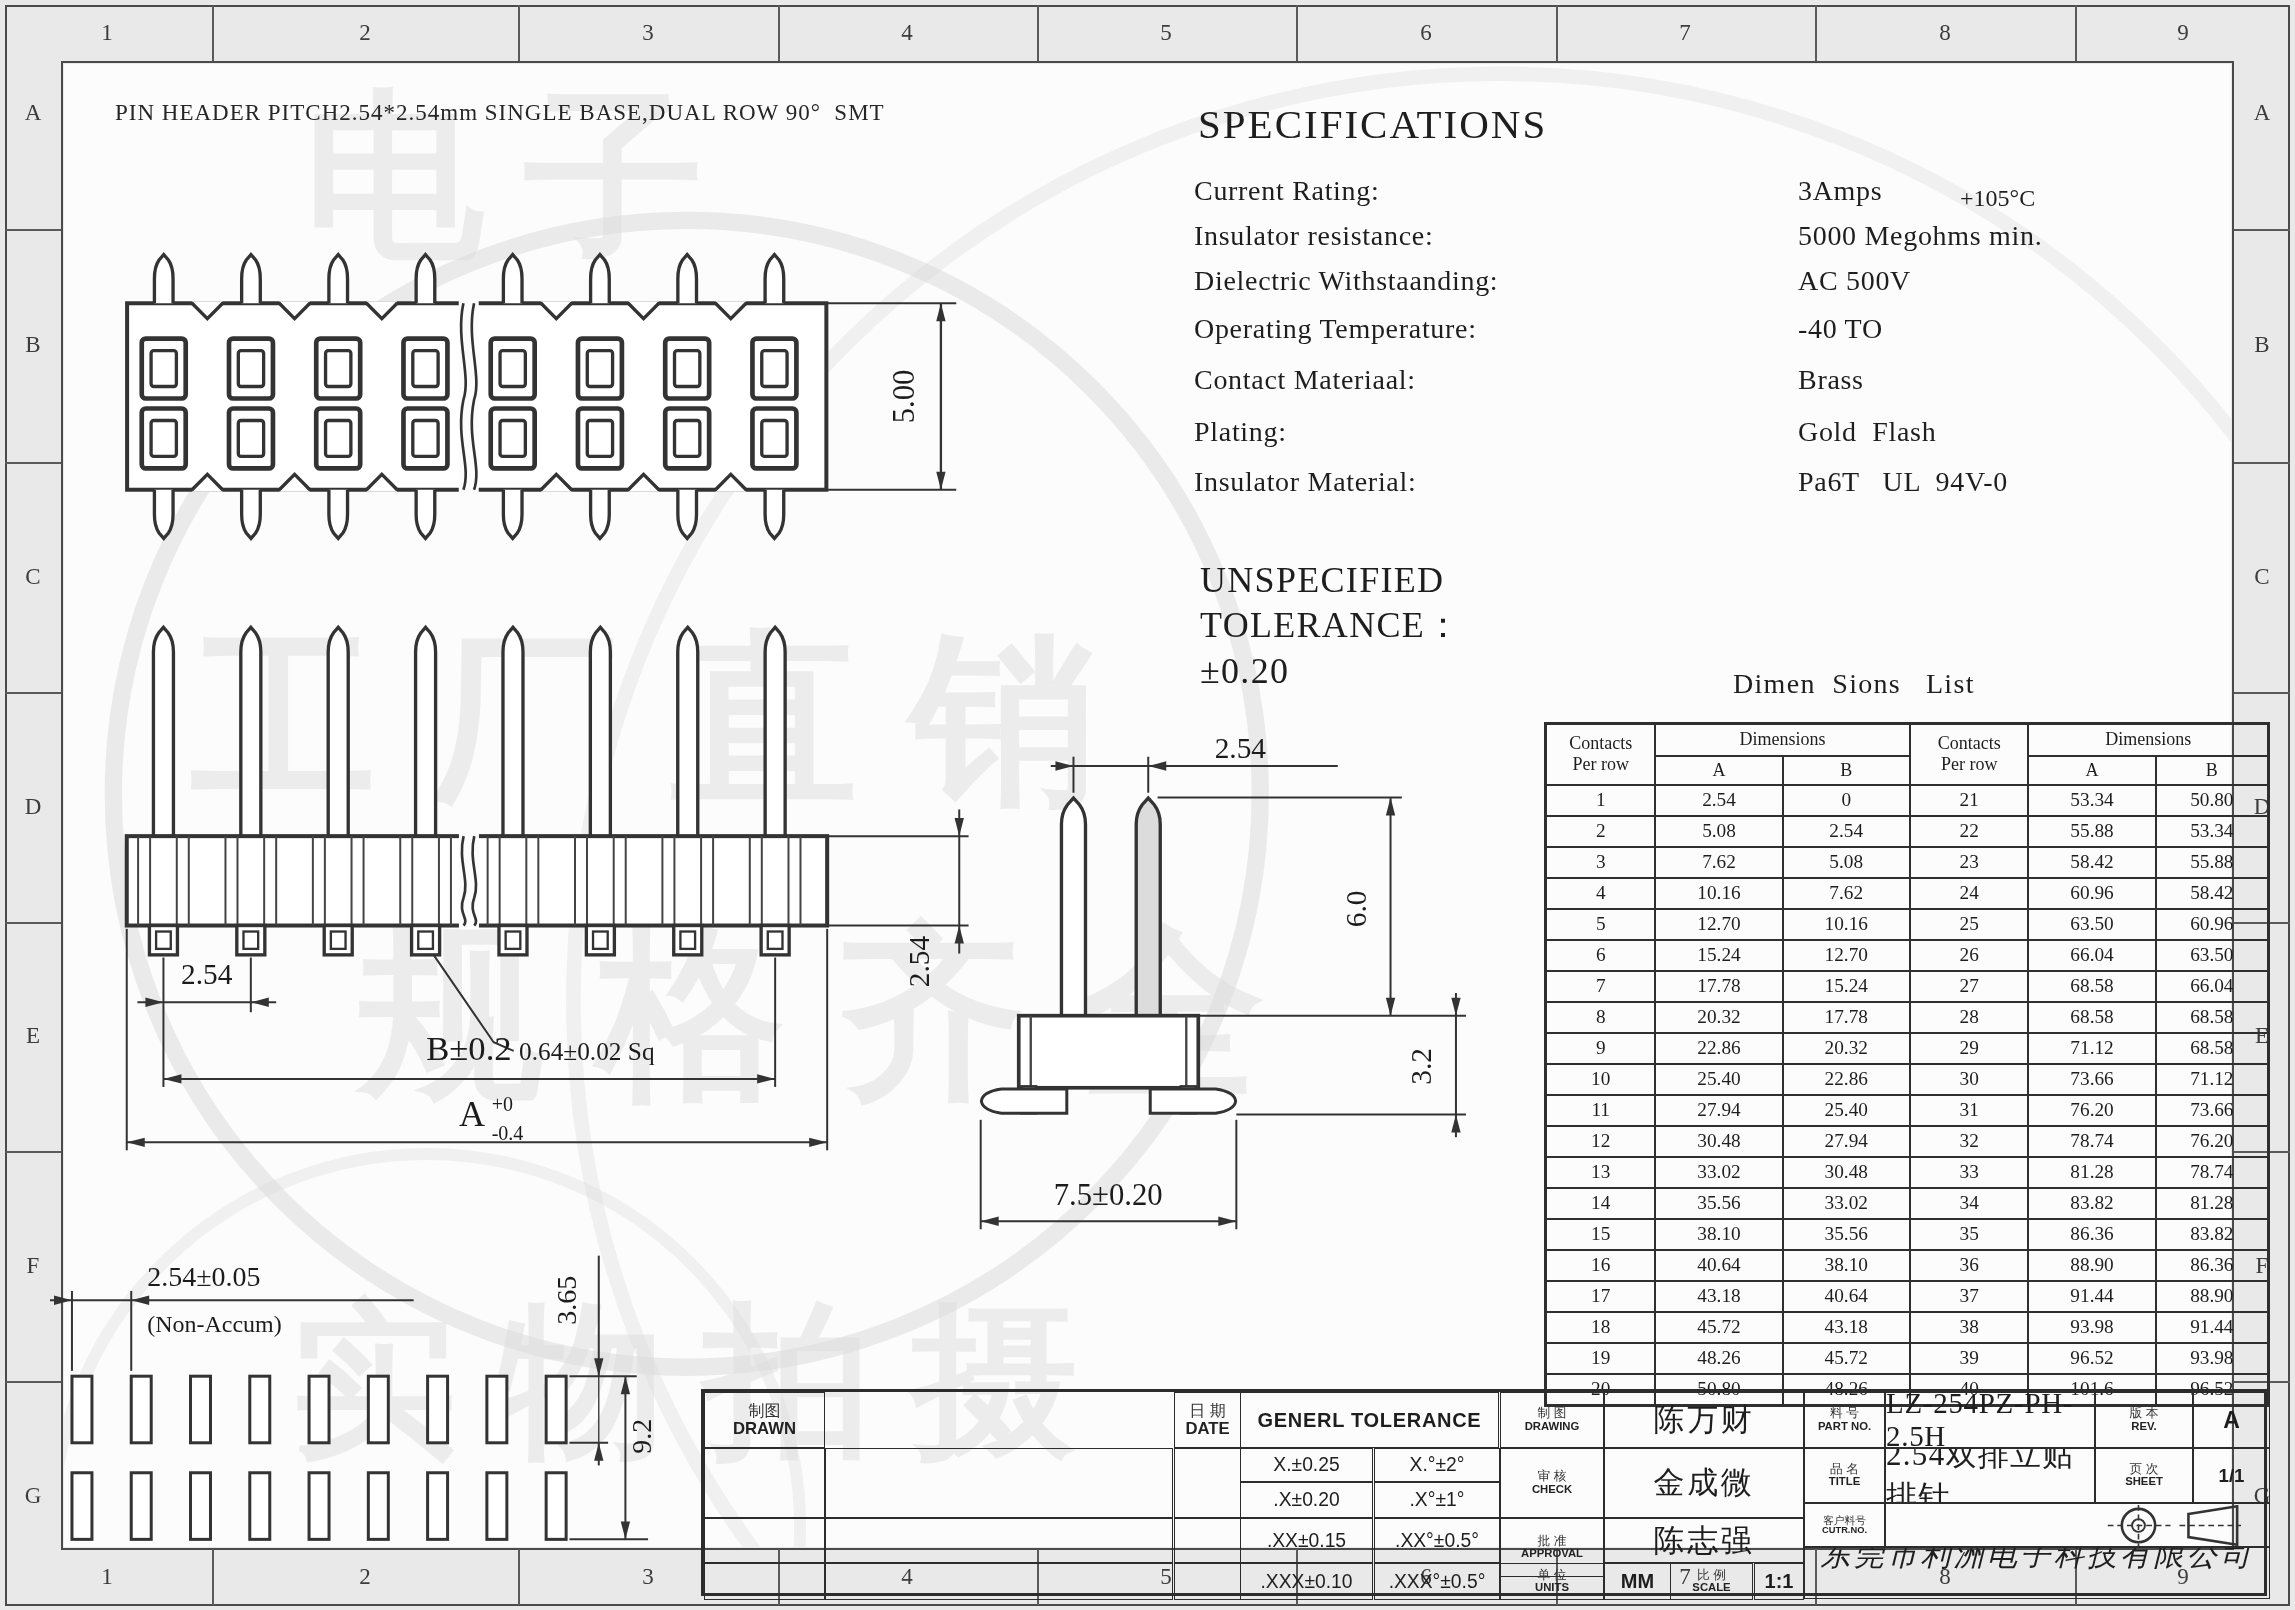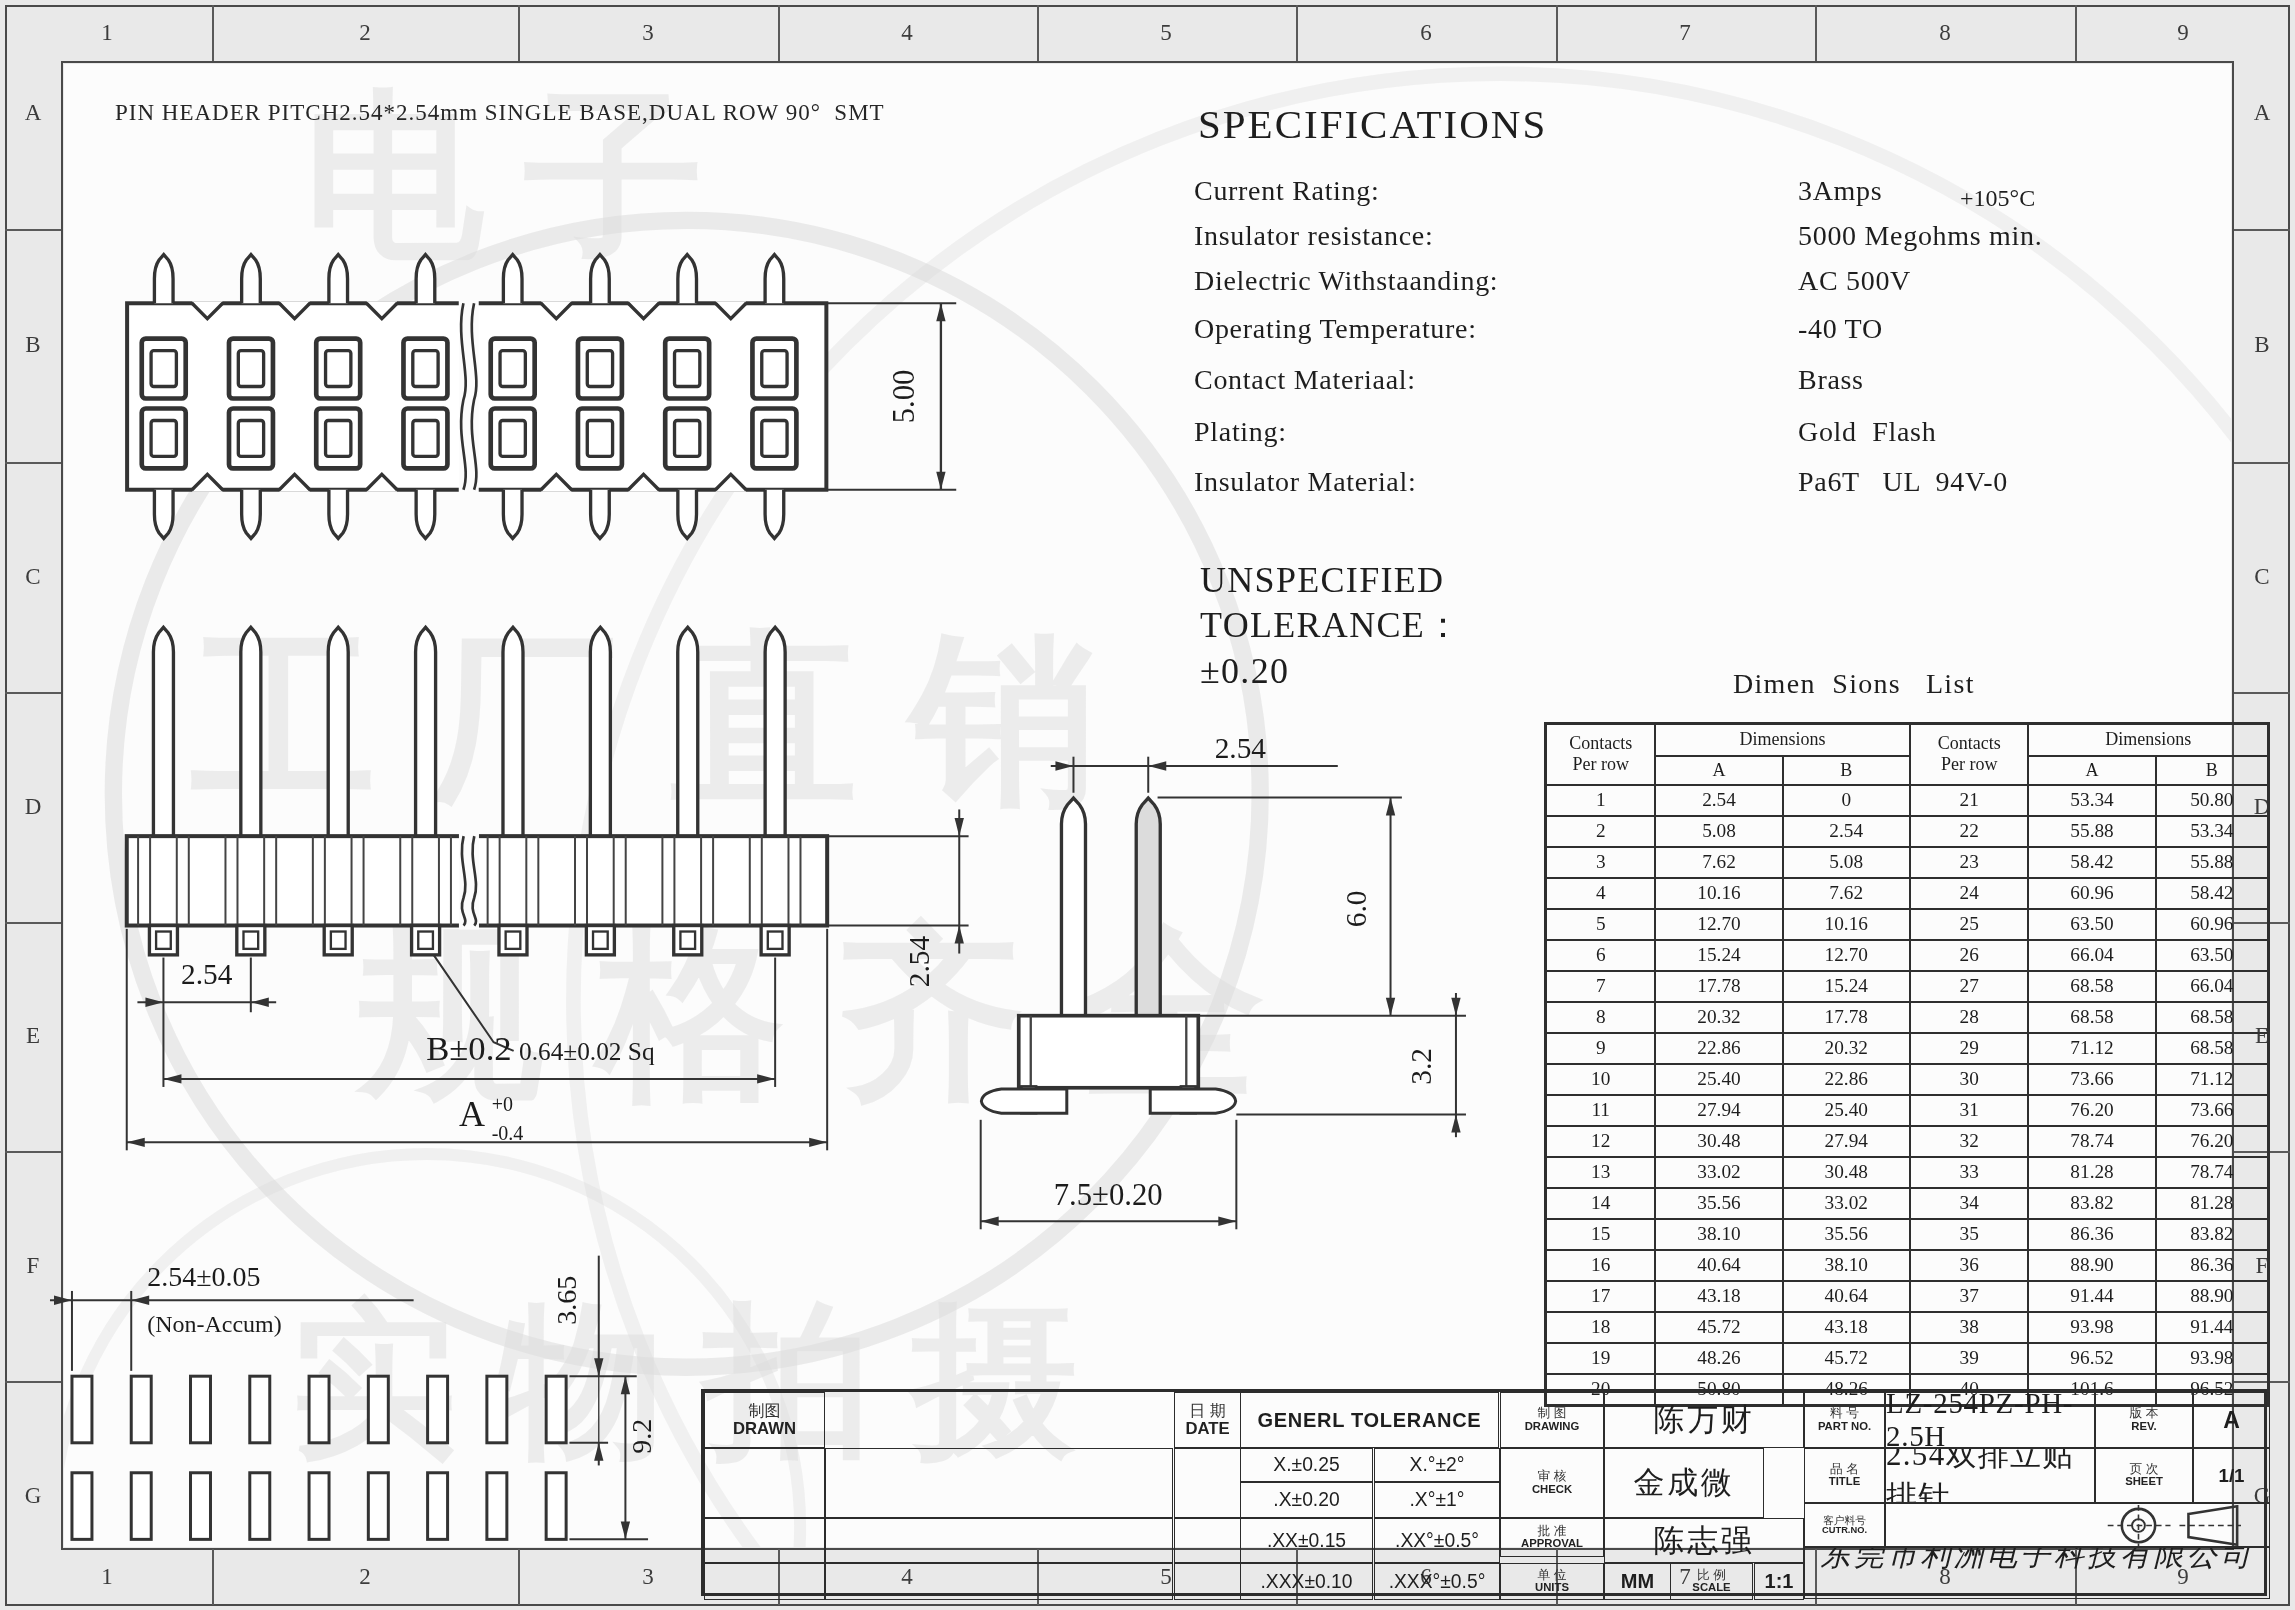--- a/index.html
+++ b/index.html
@@ -709,22 +709,22 @@
             <span class="en">DRAWING</span>
           </div>
       </div>
       <div class="tb-cell name-cn" style="left:900px;top:0;width:200px;height:56px;">陈万财</div>
       <div class="tb-cell" style="left:796px;top:56px;width:104px;height:70px;">
         <div class="lab">
             <span class="cn">审 核</span>
             <span class="en">CHECK</span>
           </div>
       </div>
-      <div class="tb-cell name-cn" style="left:900px;top:56px;width:160px;height:70px;">金成微</div>
-      <div class="tb-cell" style="left:796px;top:126px;width:104px;height:39px;">
+      <div class="tb-cell name-cn" style="left:900px;top:56px;width:200px;height:70px;">金成微</div>
+      <div class="tb-cell" style="left:796px;top:126px;width:104px;height:59px;">
         <div class="lab">
             <span class="cn">批 准</span>
             <span class="en">APPROVAL</span>
           </div>
       </div>
       <div class="tb-cell name-cn" style="left:900px;top:126px;width:200px;height:45px;">陈志强</div>
 
       <div class="tb-cell" style="left:796px;top:171px;width:104px;height:37px;">
         <div class="lab">
             <span class="cn">单 位</span>

